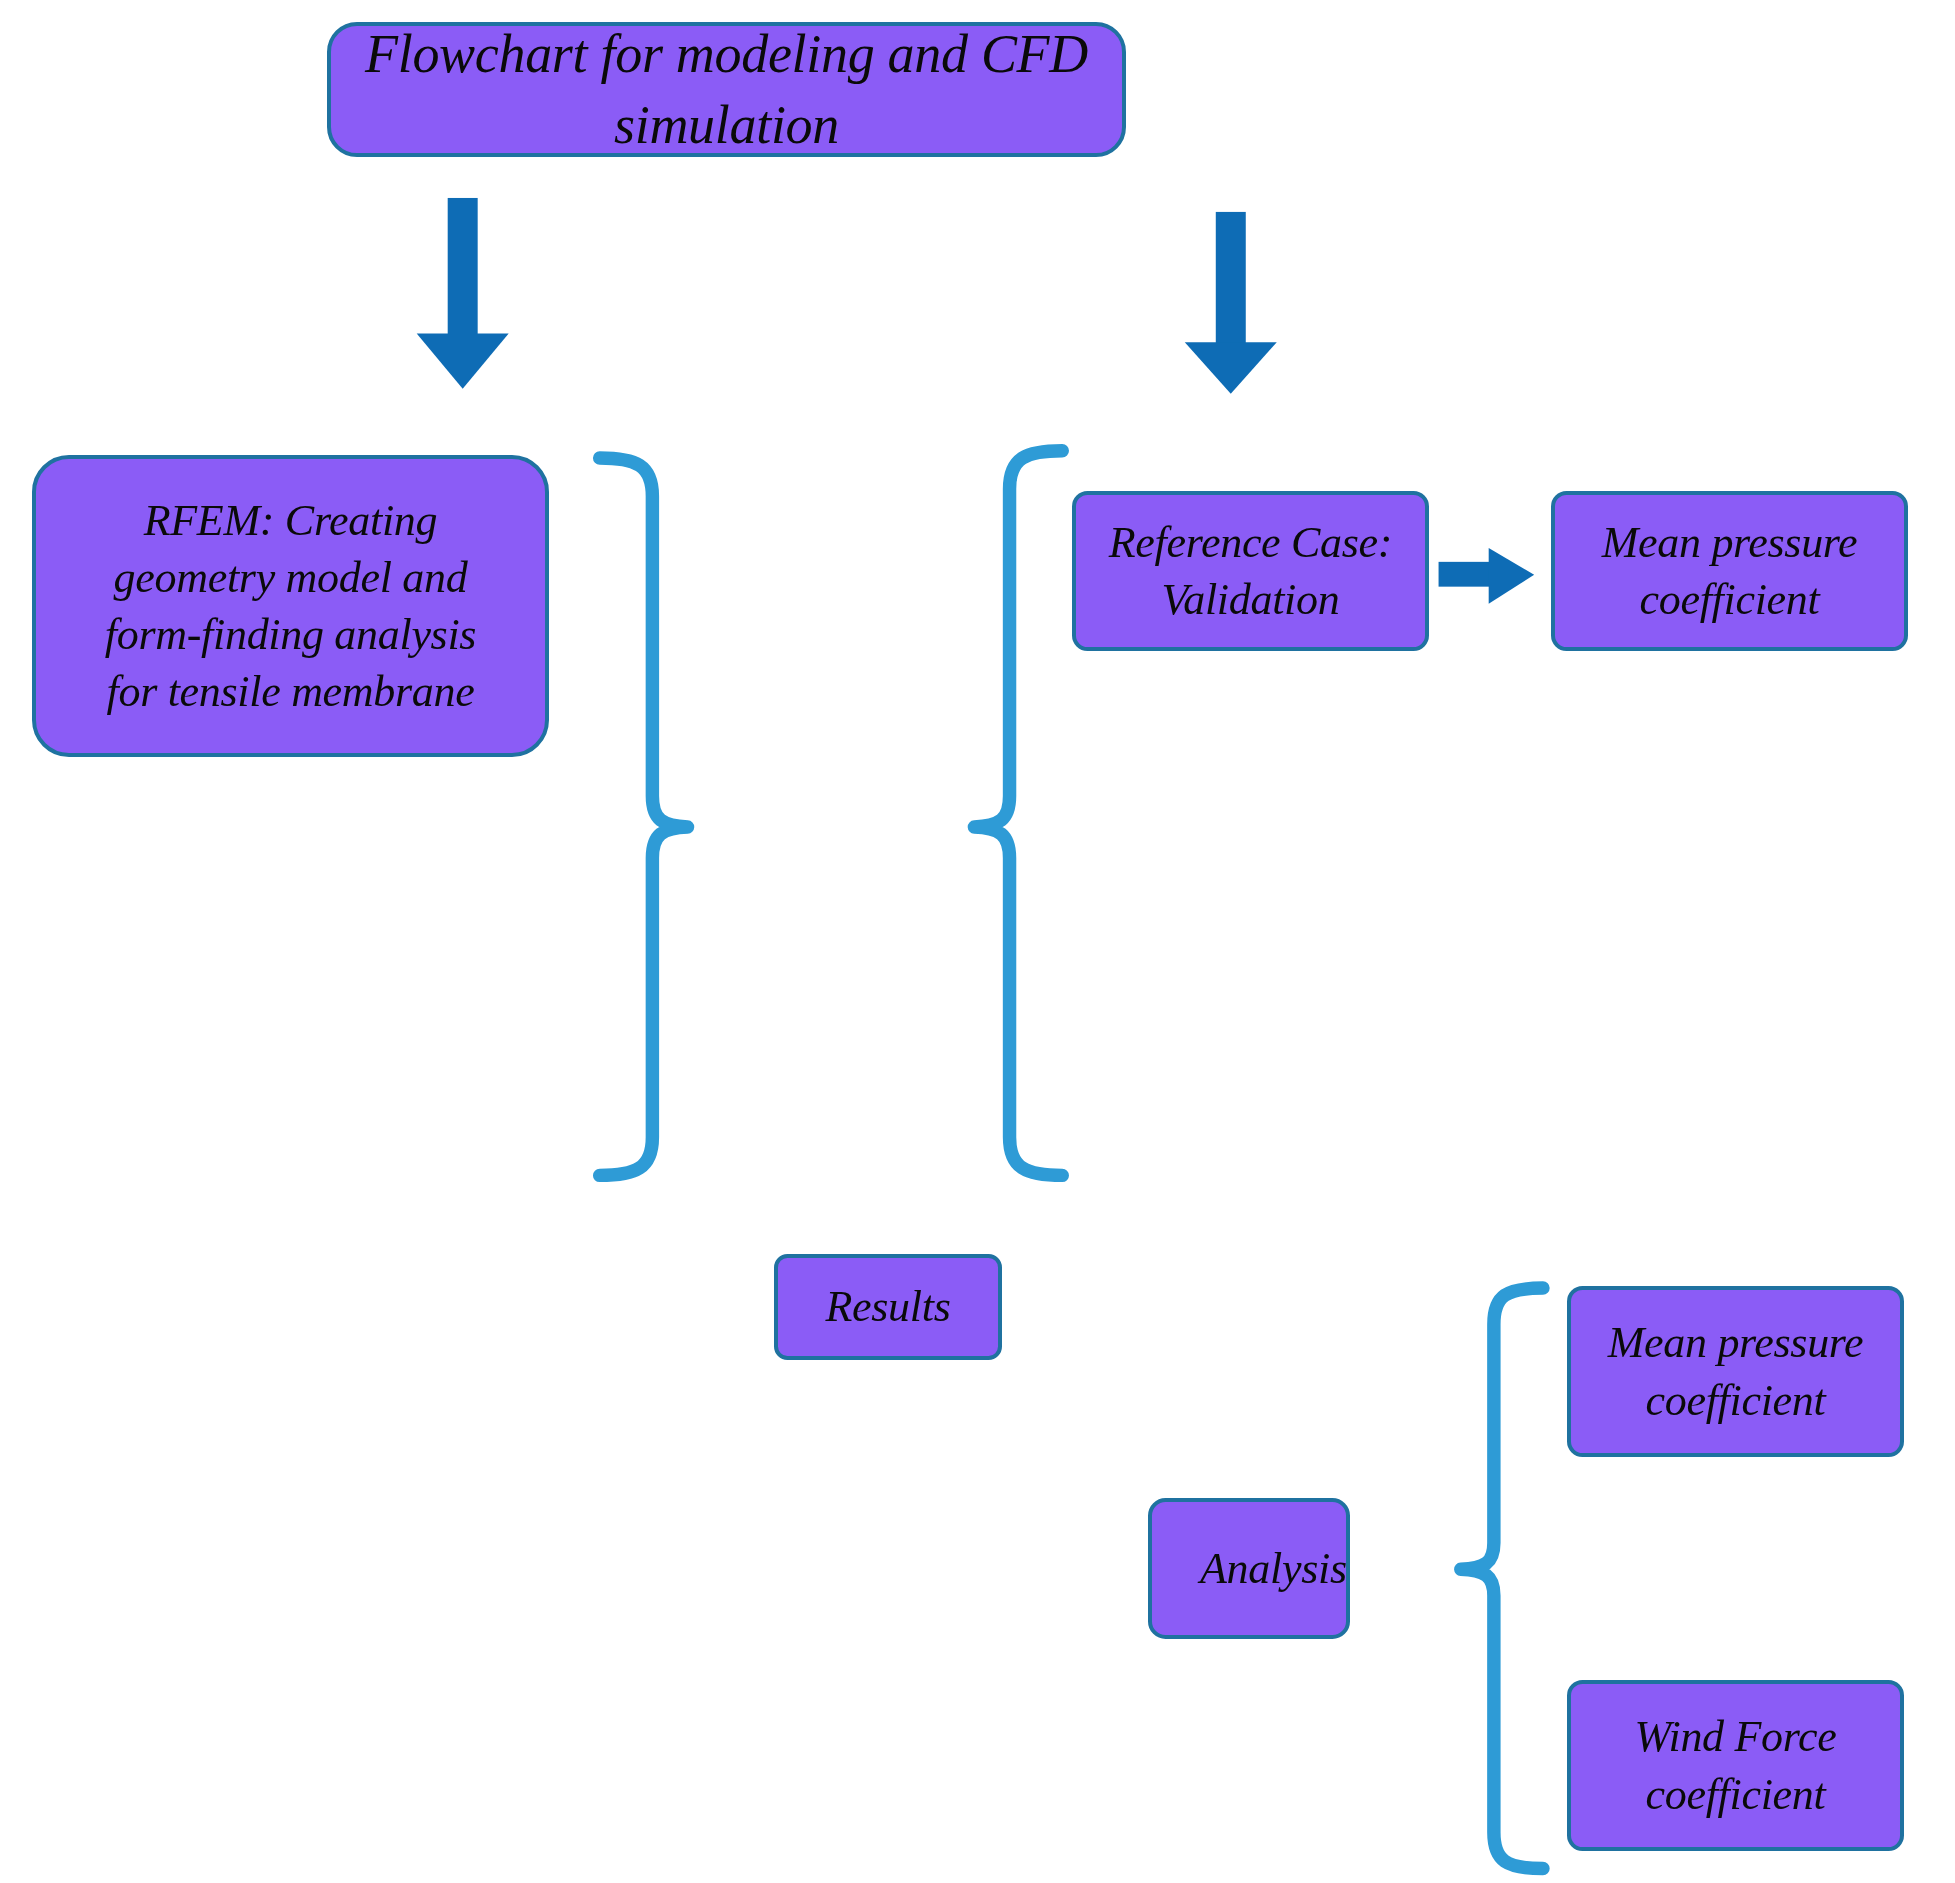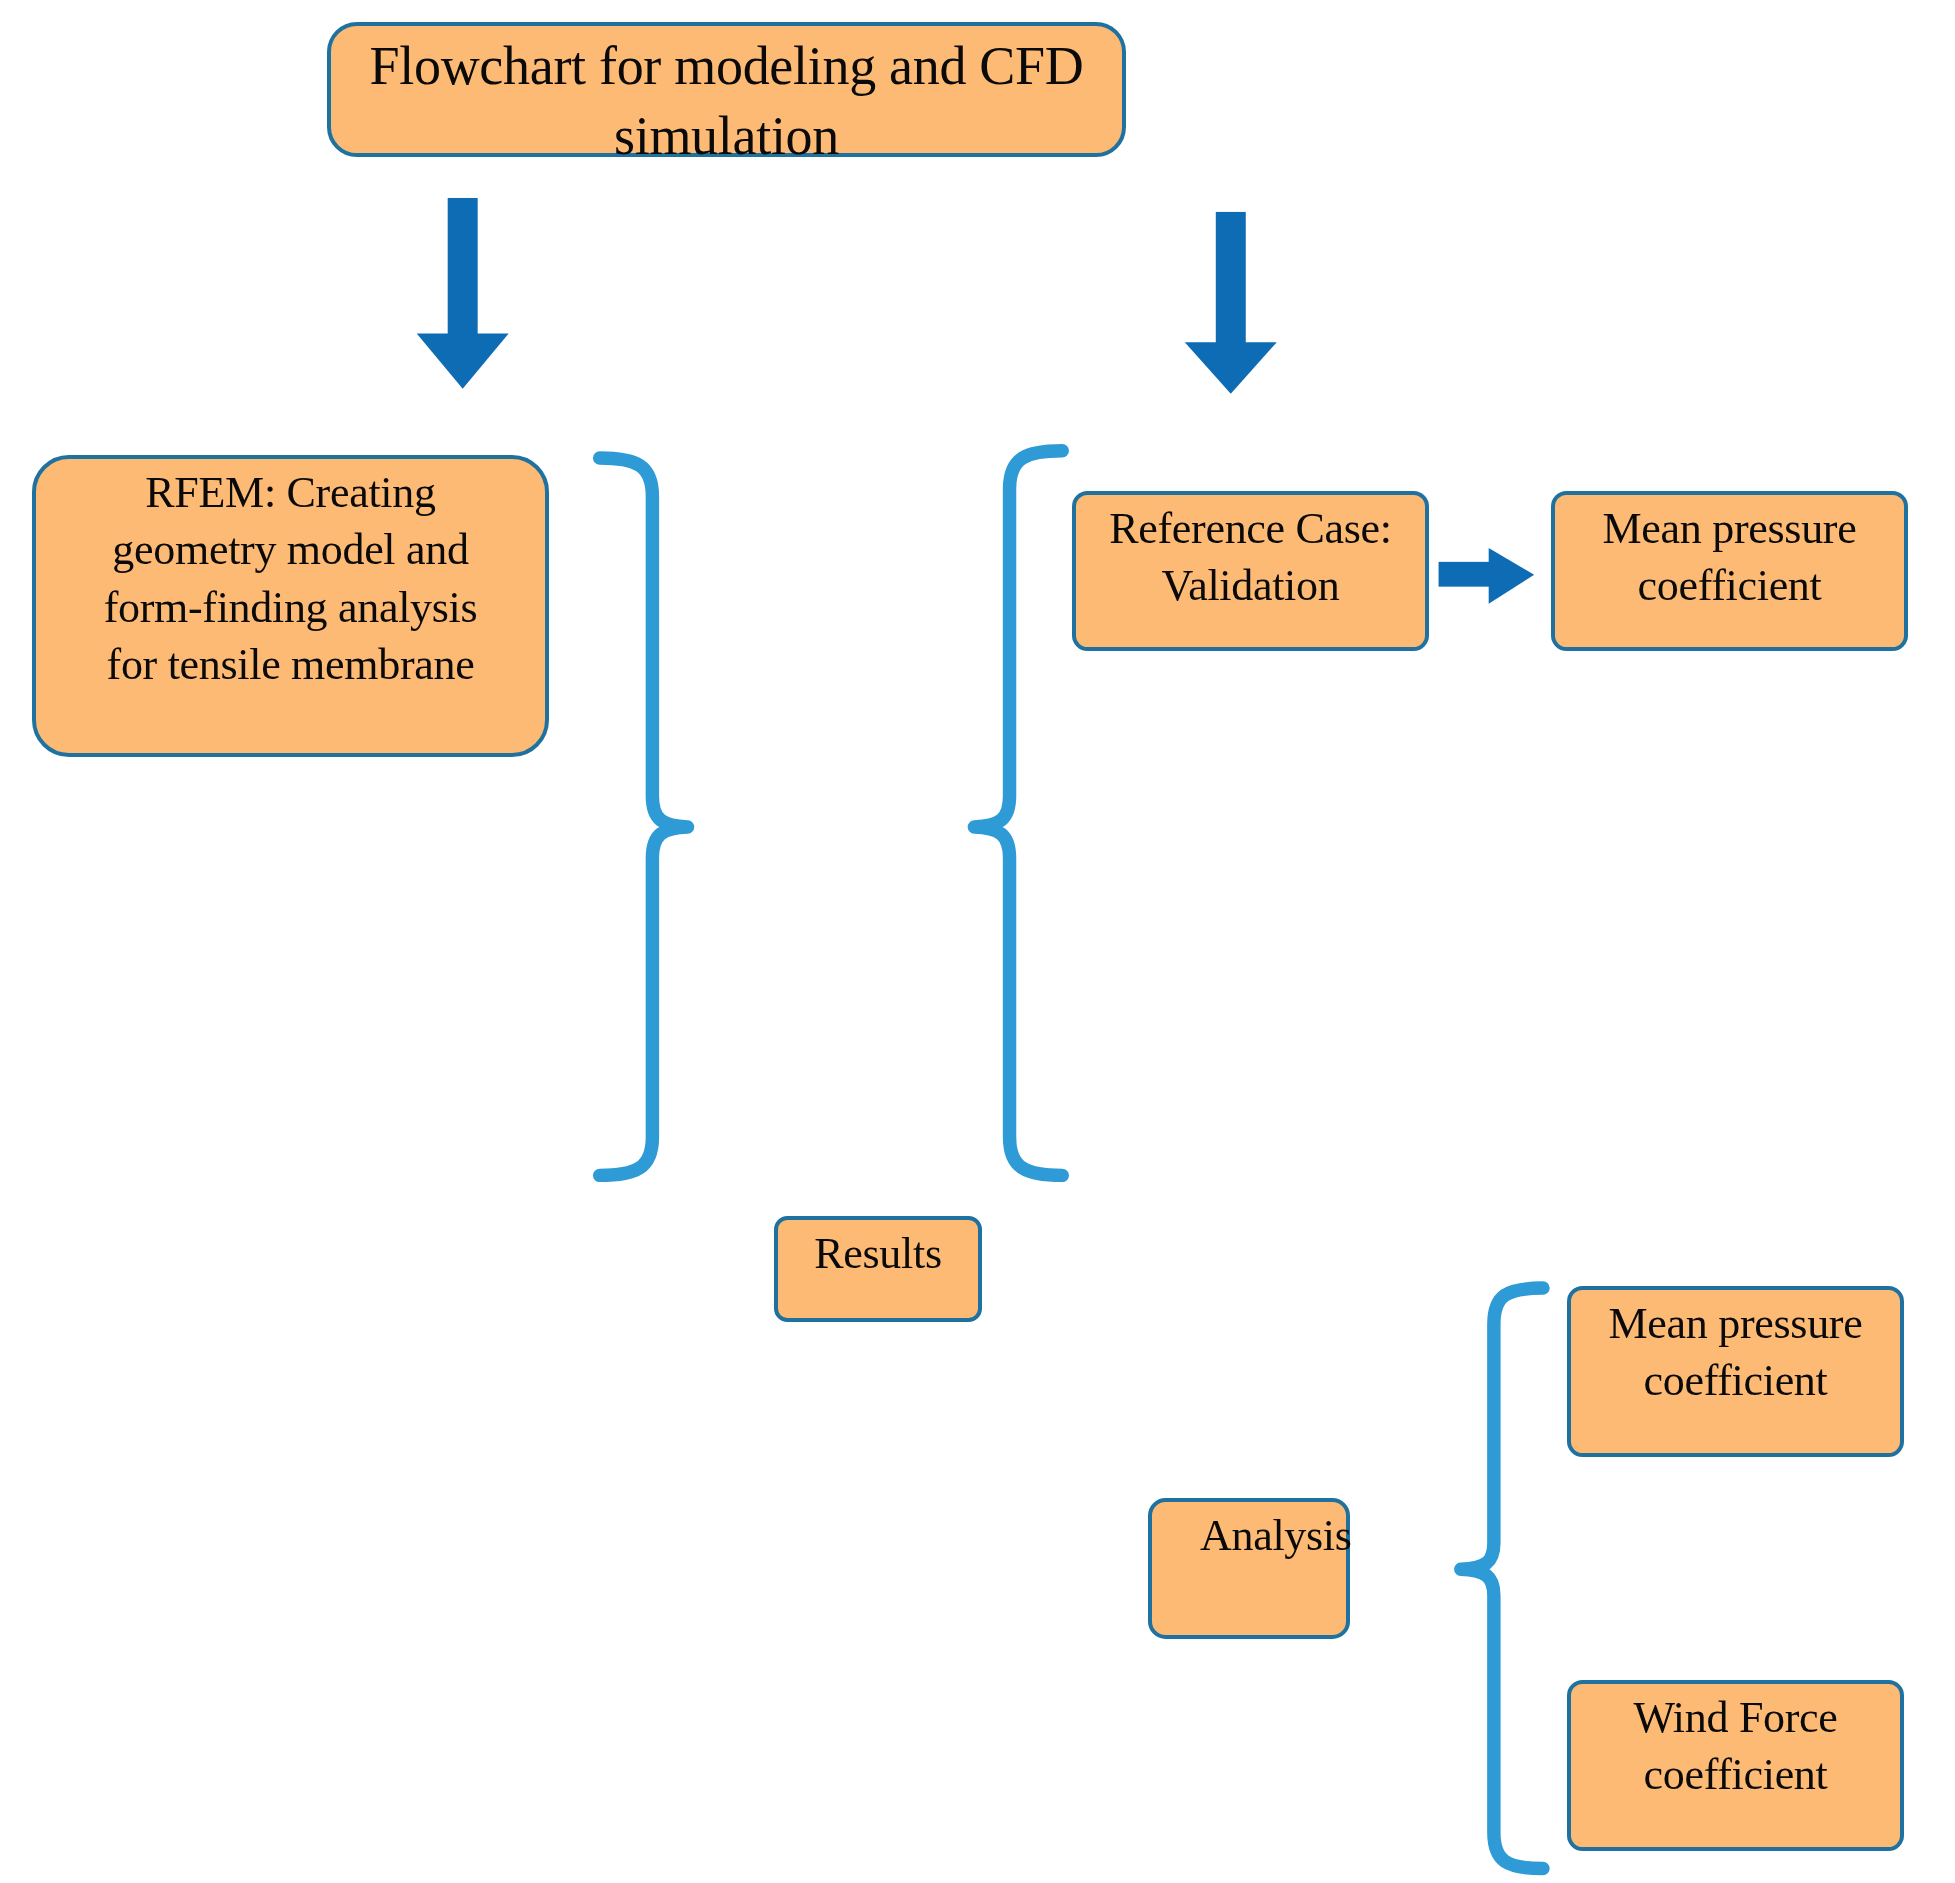--- a/index.html
+++ b/index.html
@@ -13,44 +13,45 @@
   #canvas {
     position: relative;
     width: 1955px;
     height: 1883px;
     background: #ffffff;
     overflow: hidden;
   }
   .node {
     position: absolute;
     box-sizing: border-box;
-    background: #fdba74;
+    background: #8b5cf6;
     border: 4.7px solid #1F72A0;
     border-radius: 24px;
     display: flex;
-    align-items: flex-start;
+    align-items: center;
     justify-content: center;
     text-align: center;
     color: #0a0a0a;
     line-height: 1.30;
     padding: 5.2px 13.4px;
     letter-spacing: -0.3px;
+    font-style: italic;
   }
   .node .txt {
     display: block;
     width: 100%;
     white-space: pre-line;
   }
   
   #node-title      { left: 327px;  top: 22px;   width: 799px; height: 135px; font-size: 54px; border-radius: 30px; }
   #node-rfem       { left: 32px;   top: 455px;  width: 517px; height: 302px; font-size: 44px;  border-radius: 37px; }
   #node-refcase    { left: 1072px; top: 491px;  width: 357px;  height: 160px; font-size: 44px;  border-radius: 15.5px; }
   #node-meanpress1 { left: 1551px; top: 491px;  width: 357px;  height: 160px; font-size: 44px;  border-radius: 15.5px; }
   #node-rwind      { left: 70px;  top: 1316px; width: 533px; height: 393px; font-size: 44px;  border-radius: 41px; }
-  #node-results    { left: 774px; top: 1216px; width: 208px;  height: 106px; font-size: 44px;  border-radius: 13.4px; }
+  #node-results    { left: 774px; top: 1254px; width: 228px;  height: 106px; font-size: 44px;  border-radius: 13.4px; }
   #node-analysis   { left: 1148px; top: 1498px; width: 202px;  height: 141px; font-size: 44px;  border-radius: 17.6px; padding-left: 48px; }
   #node-meanpress2 { left: 1567px; top: 1286px; width: 337px;  height: 171px; font-size: 44px;  border-radius: 15.5px; }
   #node-velocity   { left: 1567px; top: 1494px; width: 337px;  height: 150px; font-size: 44px;  border-radius: 15.5px; }
   #node-windforce  { left: 1567px; top: 1680px; width: 337px;  height: 171px; font-size: 44px;  border-radius: 15.5px; }
 
   
   #connectors {
     position: absolute;
     left: 0; top: 0;
     width: 1955px;

